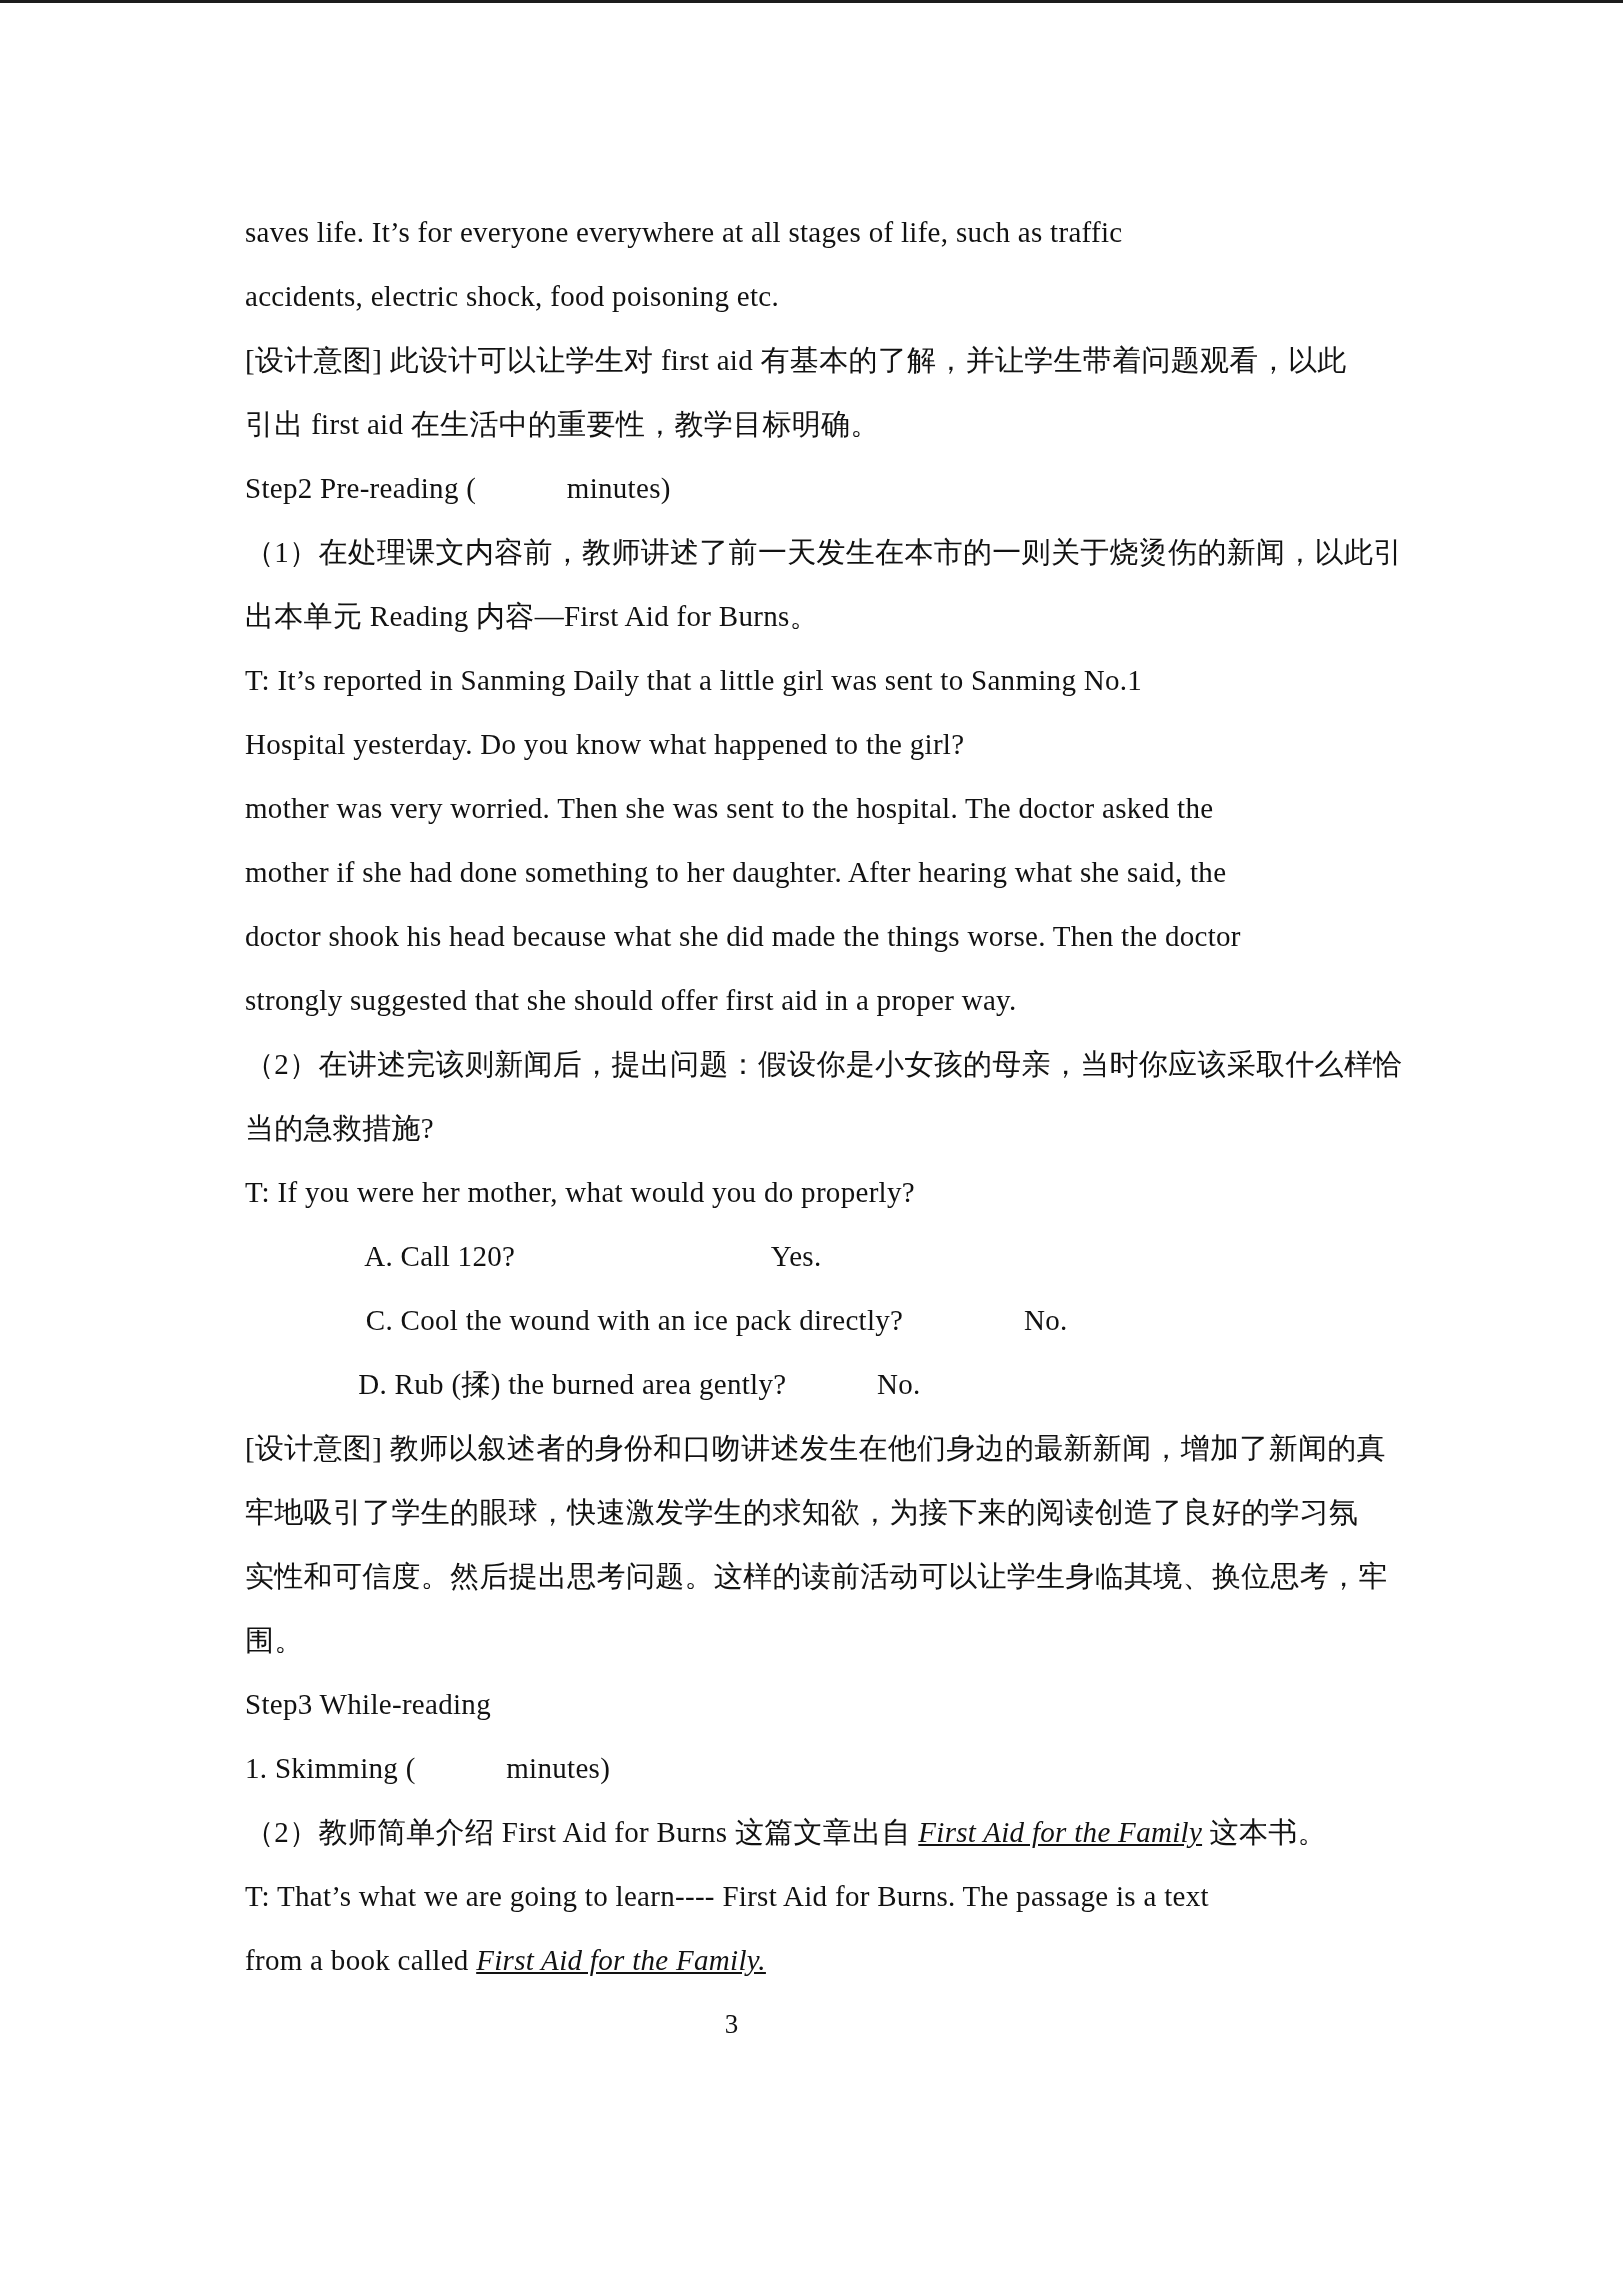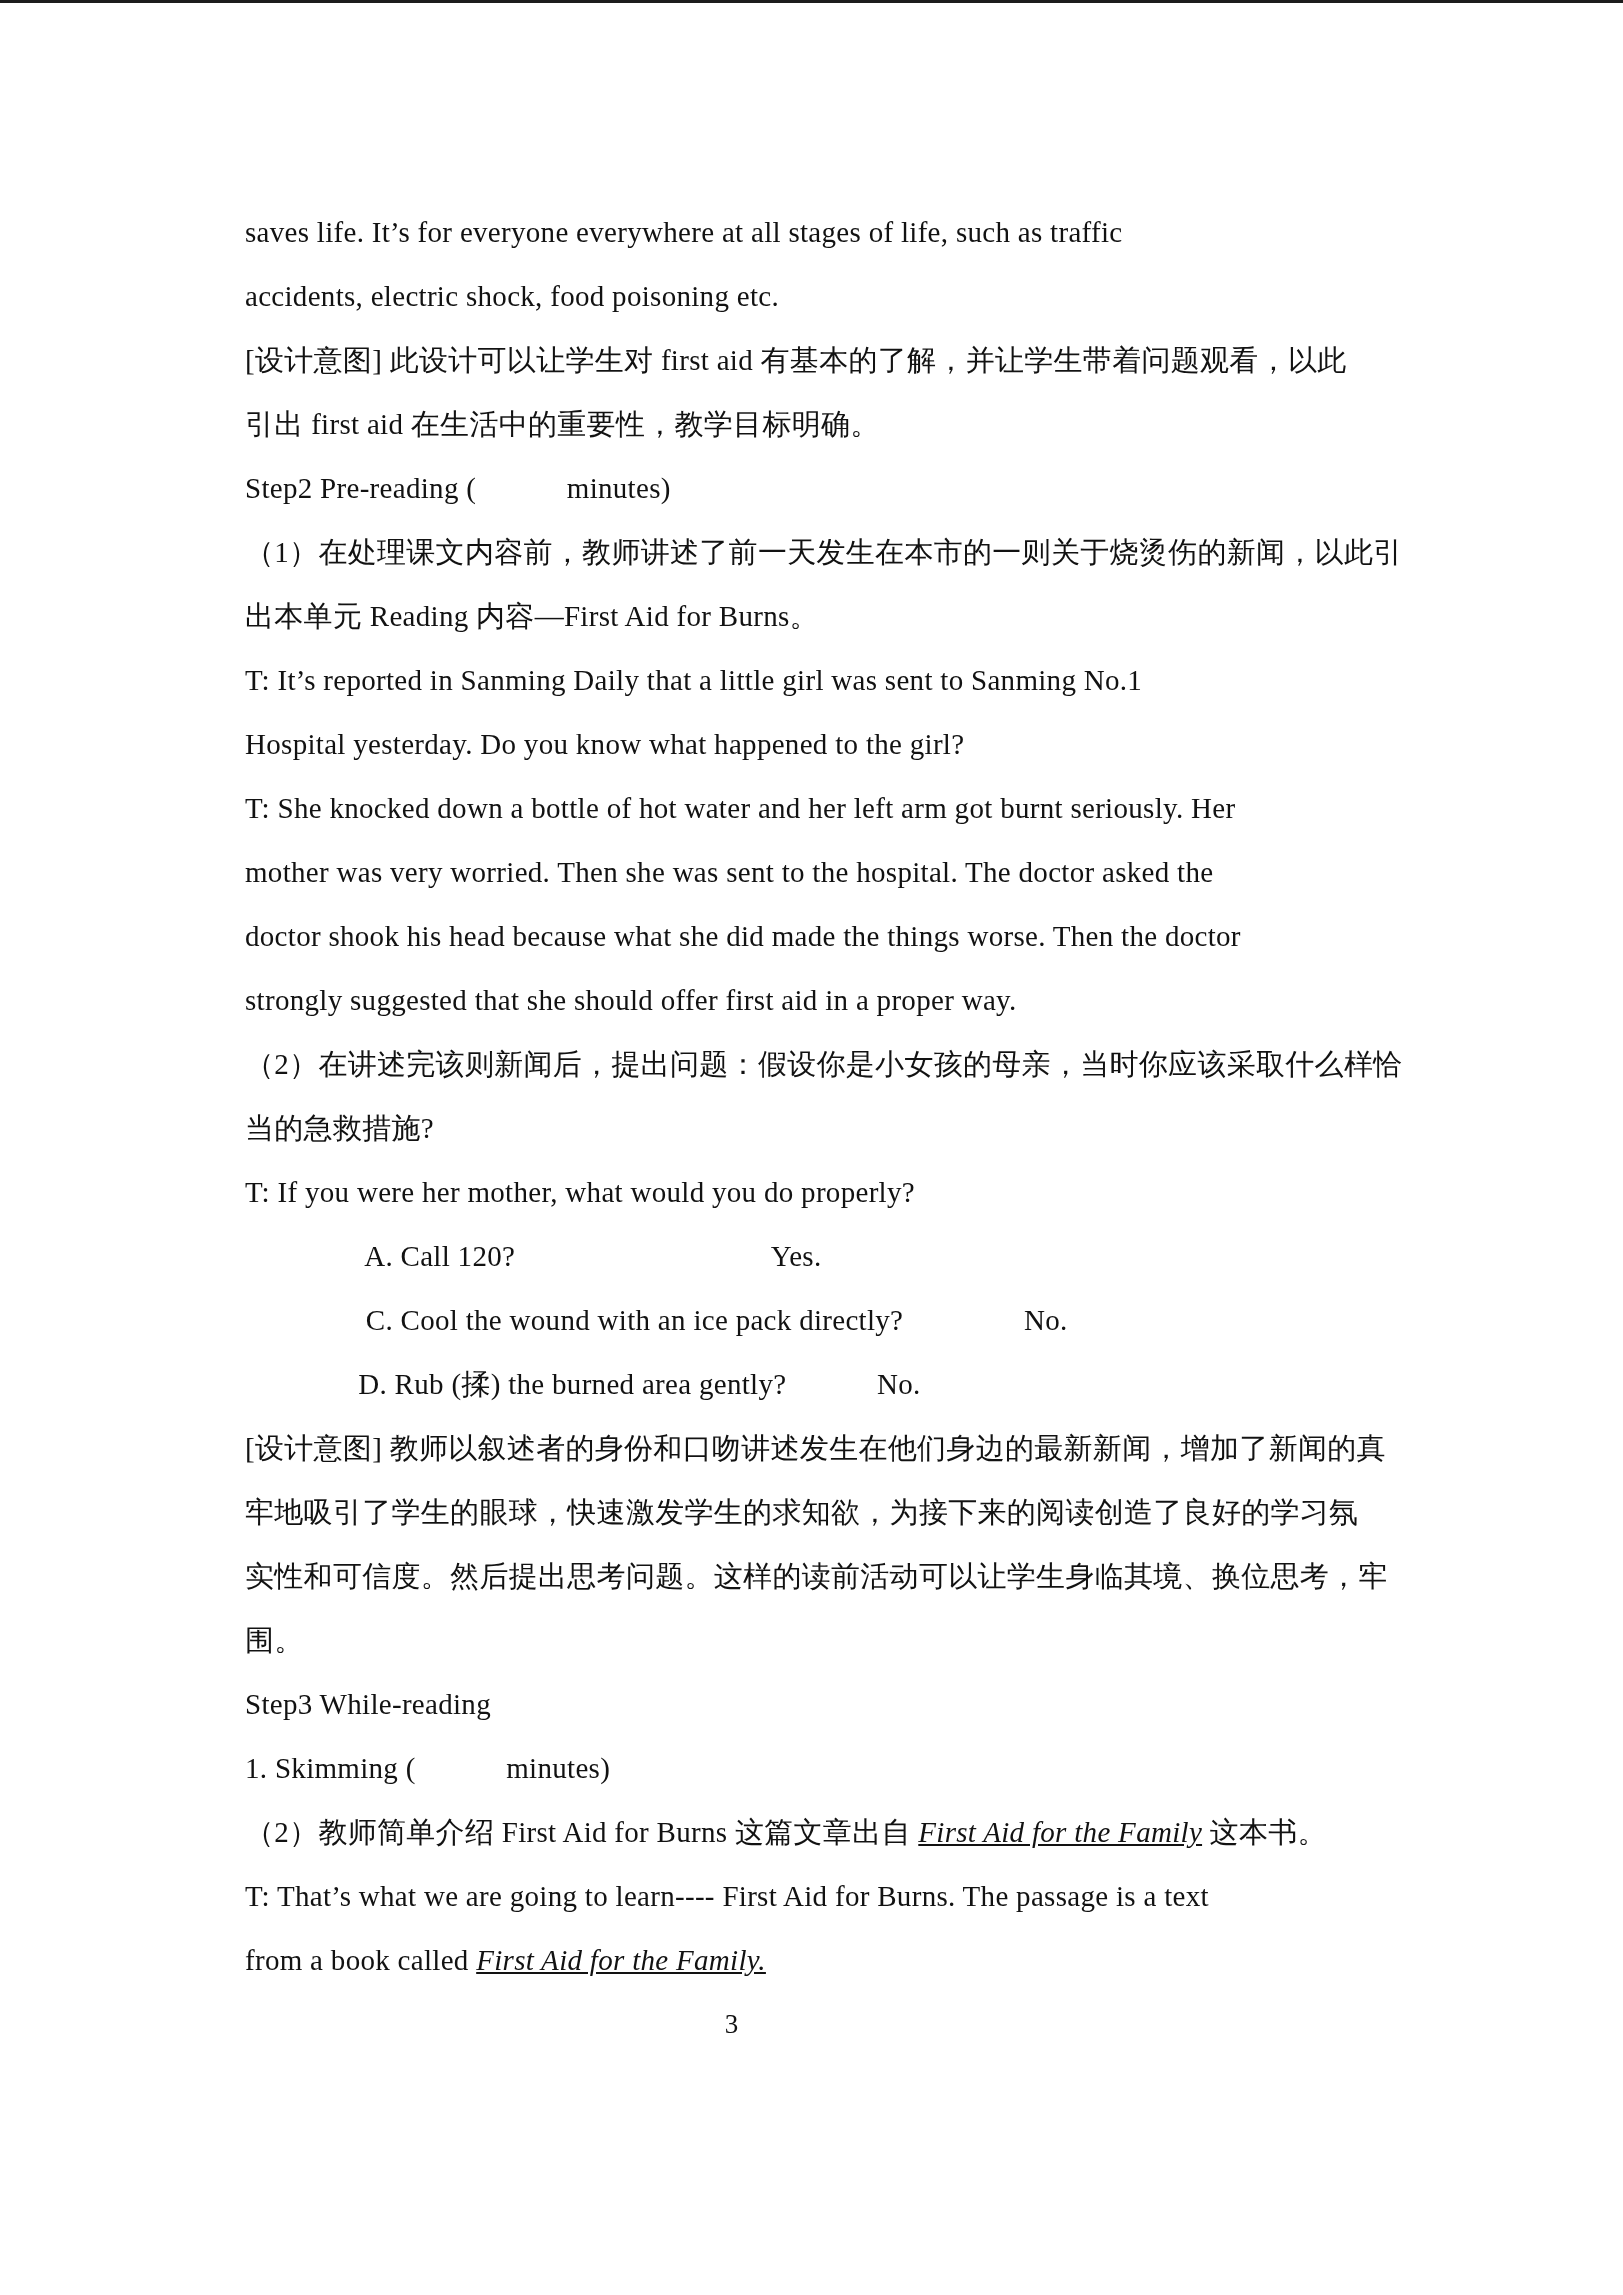--- a/index.html
+++ b/index.html
@@ -55,22 +55,22 @@
   <div>
       <div class="line"><span>saves life. It’s for everyone everywhere at all stages of life, such as traffic</span></div>
       <div class="line"><span>accidents, electric shock, food poisoning etc.</span></div>
       <div class="line"><span>[设计意图] 此设计可以让学生对 first aid 有基本的了解，并让学生带着问题观看，以此</span></div>
       <div class="line"><span>引出 first aid 在生活中的重要性，教学目标明确。</span></div>
       <div class="line"><span>Step2 Pre-reading (            minutes)</span></div>
       <div class="line"><span>（1）在处理课文内容前，教师讲述了前一天发生在本市的一则关于烧烫伤的新闻，以此引</span></div>
       <div class="line"><span>出本单元 Reading 内容—First Aid for Burns。</span></div>
       <div class="line"><span>T: It’s reported in Sanming Daily that a little girl was sent to Sanming No.1</span></div>
       <div class="line"><span>Hospital yesterday. Do you know what happened to the girl?</span></div>
-      <div class="line"><span>T: She knocked down a bottle of hot water and her left arm got burnt seriously. Her</span></div>
       <div class="line"><span>mother was very worried. Then she was sent to the hospital. The doctor asked the</span></div>
+      <div class="line"><span>mother if she had done something to her daughter. After hearing what she said, the</span></div>
       <div class="line"><span>doctor shook his head because what she did made the things worse. Then the doctor</span></div>
       <div class="line"><span>strongly suggested that she should offer first aid in a proper way.</span></div>
       <div class="line"><span>（2）在讲述完该则新闻后，提出问题：假设你是小女孩的母亲，当时你应该采取什么样恰</span></div>
       <div class="line"><span>当的急救措施?</span></div>
       <div class="line"><span>T: If you were her mother, what would you do properly?</span></div>
       <div class="line"><span>                A. Call 120?                                  Yes.</span></div>
       <div class="line"><span>                C. Cool the wound with an ice pack directly?                No.</span></div>
       <div class="line"><span>               D. Rub (揉) the burned area gently?            No.</span></div>
       <div class="line"><span>[设计意图] 教师以叙述者的身份和口吻讲述发生在他们身边的最新新闻，增加了新闻的真</span></div>
       <div class="line"><span>牢地吸引了学生的眼球，快速激发学生的求知欲，为接下来的阅读创造了良好的学习氛</span></div>

